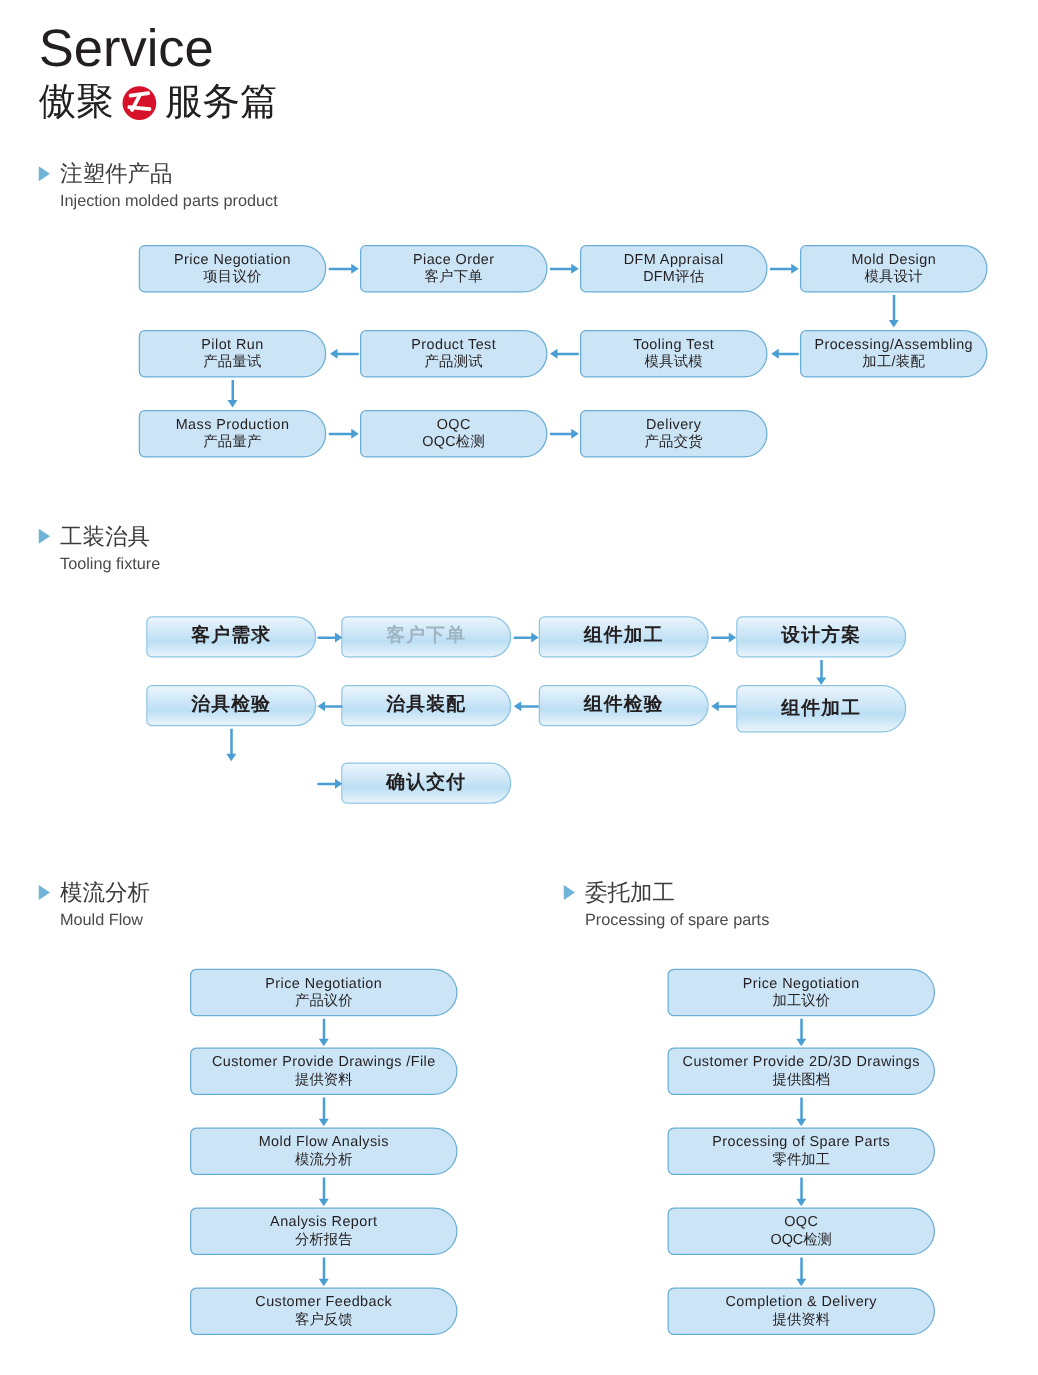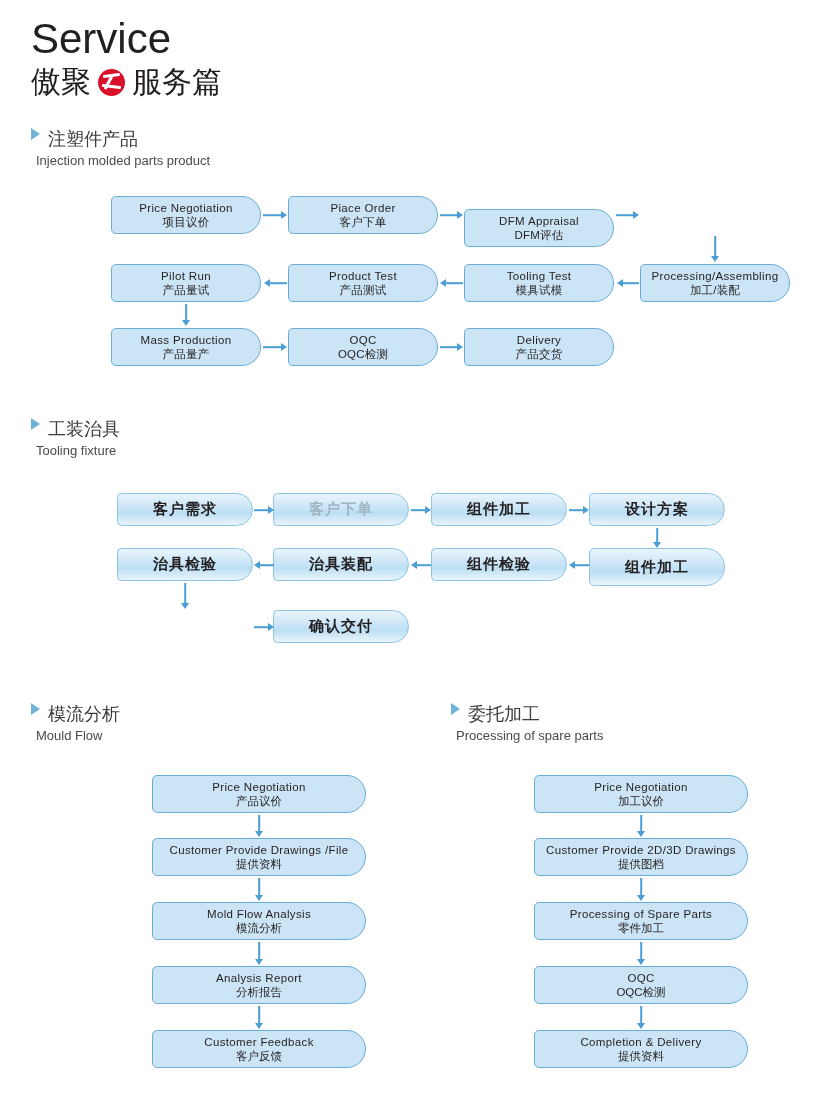--- a/index.html
+++ b/index.html
@@ -30,28 +30,28 @@
     content:"";position:absolute;left:4px;top:16px;width:19px;height:3px;
     background:#ffffff;transform:rotate(6deg);border-radius:1px;
   }
   .logo-slash{
     position:absolute;left:9px;top:6px;width:3px;height:15px;background:#ffffff;
     transform:rotate(28deg);border-radius:1px;
   }
 
   
   .sec-head{position:absolute;}
-  .sec-head-row{display:flex;gap:8px;}
+  .sec-head-row{display:flex;align-items:center;gap:8px;}
   .tri{
     width:0;height:0;border-left:9px solid #6fb4d8;
     border-top:6px solid transparent;border-bottom:6px solid transparent;
     flex:0 0 auto;
   }
   .sec-cn{font-size:18px;line-height:22px;color:#3c3c3c;}
-  .sec-en{font-size:13px;line-height:17px;color:#4a4a4a;margin-left:5px;margin-top:2px;}
+  .sec-en{font-size:13px;line-height:17px;color:#4a4a4a;margin-left:17px;margin-top:2px;}
 
   
   .node{
     position:absolute;box-sizing:border-box;
     border:1px solid #6aaed6;
     background:#c9e3f5;
     border-radius:4px 22px 22px 4px;
     display:flex;flex-direction:column;align-items:center;justify-content:center;
     text-align:center;color:#231f20;
     line-height:1.22;
@@ -133,23 +133,27 @@
   </div>
 
   <div class="node m1" style="left:111px;top:196px;width:150px;height:38px;">
     <span class="l1">Price Negotiation</span>
     <span class="l2">项目议价</span>
   </div>
   <div class="node m1" style="left:288px;top:196px;width:150px;height:38px;">
     <span class="l1">Piace Order</span>
     <span class="l2">客户下单</span>
   </div>
-  <div class="node m1" style="left:464px;top:196px;width:150px;height:38px;margin-top:13px;">
+  <div class="node m1" style="left:464px;top:196px;width:150px;height:38px;">
     <span class="l1">DFM Appraisal</span>
     <span class="l2">DFM评估</span>
+  </div>
+  <div class="node m1" style="left:640px;top:196px;width:150px;height:38px;">
+    <span class="l1">Mold Design</span>
+    <span class="l2">模具设计</span>
   </div>
 
   <div class="node m1" style="left:640px;top:264px;width:150px;height:38px;">
     <span class="l1">Processing/Assembling</span>
     <span class="l2">加工/装配</span>
   </div>
   <div class="node m1" style="left:464px;top:264px;width:150px;height:38px;">
     <span class="l1">Tooling Test</span>
     <span class="l2">模具试模</span>
   </div>

